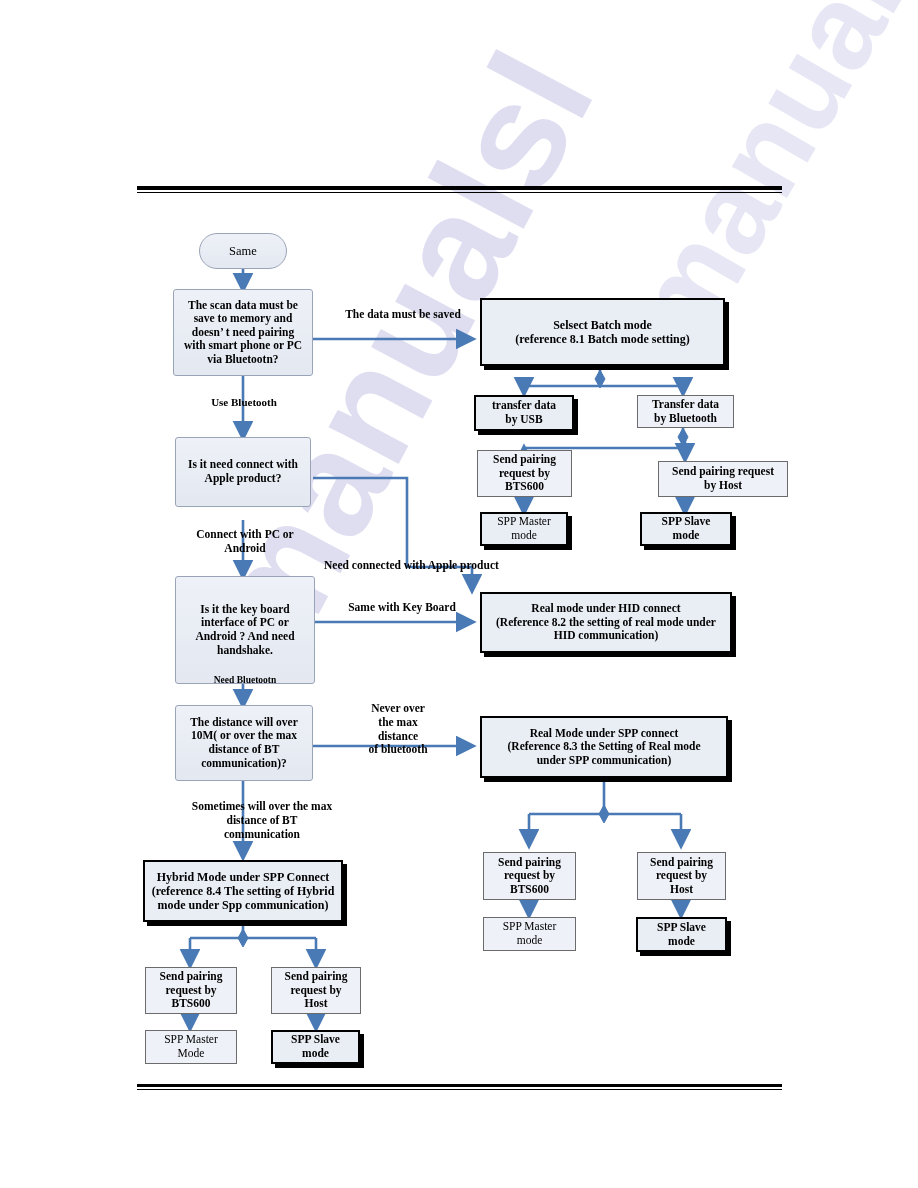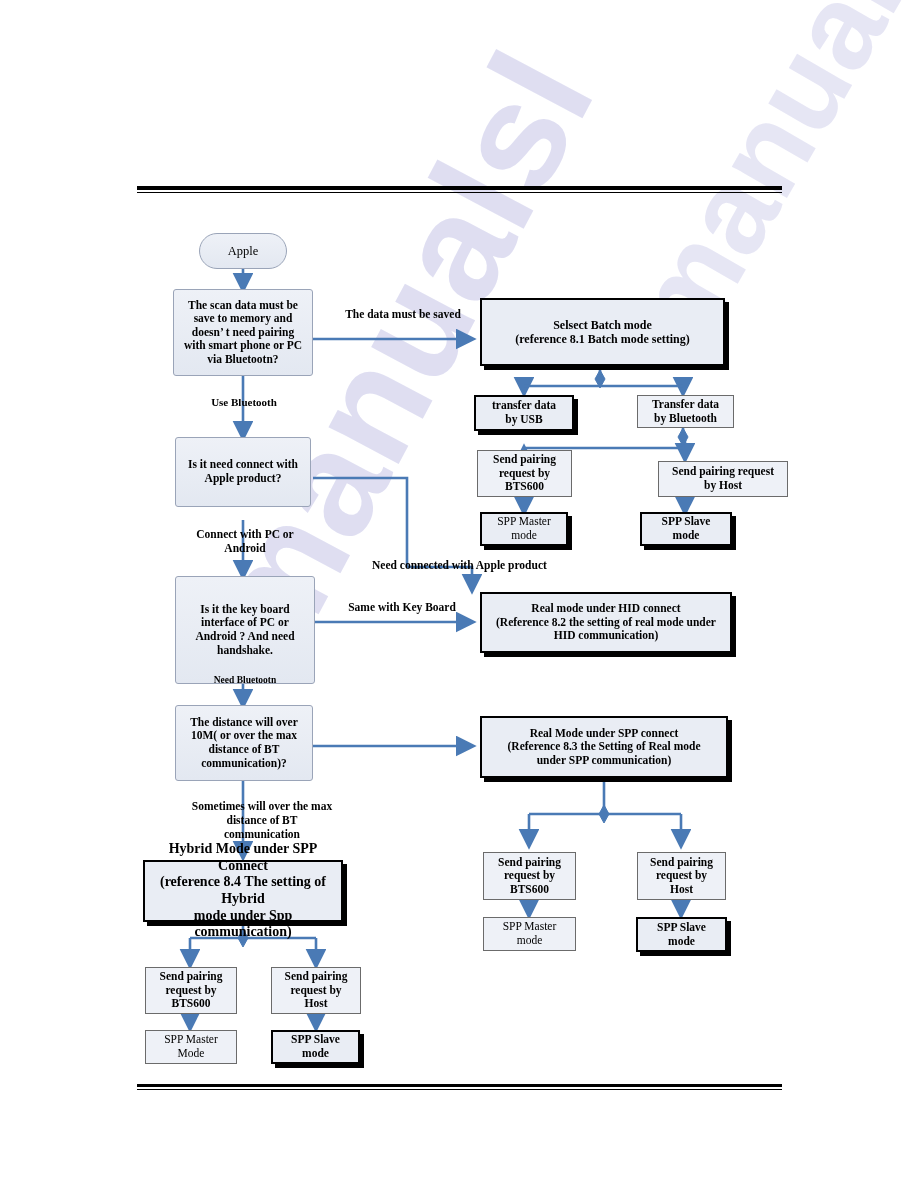--- a/index.html
+++ b/index.html
@@ -124,21 +124,21 @@
 
     <g fill="#4a7ab5" stroke="#4a7ab5" stroke-width="1">
       <polygon points="600,370 605,379 600,388 595,379"></polygon>
       <polygon points="683,428 688,437 683,446 678,437"></polygon>
       <polygon points="604,805 609,814 604,823 599,814"></polygon>
       <polygon points="243,929 248,938 243,947 238,938"></polygon>
     </g>
   </svg>
 
   <div class="node soft term" style="left:199px;top:233px;width:88px;height:36px;font-size:12.5px;">
-    <span>Apple</span>
+    <span>Same</span>
   </div>
 
   <div class="node soft" style="left:173px;top:289px;width:140px;height:87px;font-size:11.5px;padding:3px 4px;">
     <span>The scan data must be<br>save to memory and<br>doesn’  t need pairing<br>with smart phone or PC<br>via Bluetootn?</span>
   </div>
 
   <div class="node hard" style="left:480px;top:298px;width:245px;height:68px;font-size:12px;">
     <span>Selsect Batch mode<br>(reference  8.1 Batch mode setting)</span>
   </div>
 
@@ -195,21 +195,21 @@
   </div>
 
   <div class="node lite" style="left:483px;top:917px;width:93px;height:34px;font-size:11.5px;font-weight:400;">
     <span>SPP Master<br>mode</span>
   </div>
 
   <div class="node hard" style="left:636px;top:917px;width:91px;height:35px;font-size:11.5px;">
     <span>SPP Slave<br>mode</span>
   </div>
 
-  <div class="node hard" style="left:143px;top:860px;width:200px;height:62px;font-size:14px;justify-content:flex-end;">
+  <div class="node hard" style="left:143px;top:860px;width:200px;height:62px;font-size:12px;">
     <span>Hybrid Mode under SPP Connect<br>(reference 8.4 The setting of Hybrid<br>mode under Spp communication)</span>
   </div>
 
   <div class="node lite" style="left:145px;top:967px;width:92px;height:47px;font-size:11.5px;">
     <span>Send pairing<br>request by<br>BTS600</span>
   </div>
 
   <div class="node lite" style="left:271px;top:967px;width:90px;height:47px;font-size:11.5px;">
     <span>Send pairing<br>request by<br>Host</span>
   </div>
@@ -221,22 +221,23 @@
   <div class="node hard" style="left:271px;top:1030px;width:89px;height:34px;font-size:11.5px;">
     <span>SPP Slave<br>mode</span>
   </div>
 
   <div class="lbl" style="left:328px;top:308px;width:150px;font-size:11.5px;">The data must be saved</div>
 
   <div class="lbl" style="left:188px;top:396px;width:112px;font-size:11px;">Use Bluetooth</div>
 
   <div class="lbl" style="left:178px;top:528px;width:134px;font-size:11.5px;">Connect with PC or<br>Android</div>
 
-  <div class="lbl" style="left:324px;top:559px;width:200px;font-size:11.5px;text-align:left;margin-left:48px;">Need connected with Apple product</div>
+  <div class="lbl" style="left:324px;top:559px;width:200px;font-size:11.5px;text-align:left;">Need connected with Apple product</div>
 
   <div class="lbl" style="left:328px;top:601px;width:148px;font-size:11.5px;">Same with Key Board</div>
 
   <div class="lbl" style="left:190px;top:675px;width:110px;font-size:9.5px;">Need Bluetootn</div>
 
+  <div class="lbl" style="left:352px;top:702px;width:92px;font-size:11.5px;">Never over<br>the max<br>distance<br>of bluetooth</div>
 
   <div class="lbl" style="left:172px;top:800px;width:180px;font-size:11.5px;">Sometimes will over the max<br>distance of BT<br>communication</div>
 
 </div>
 
 </body></html>

